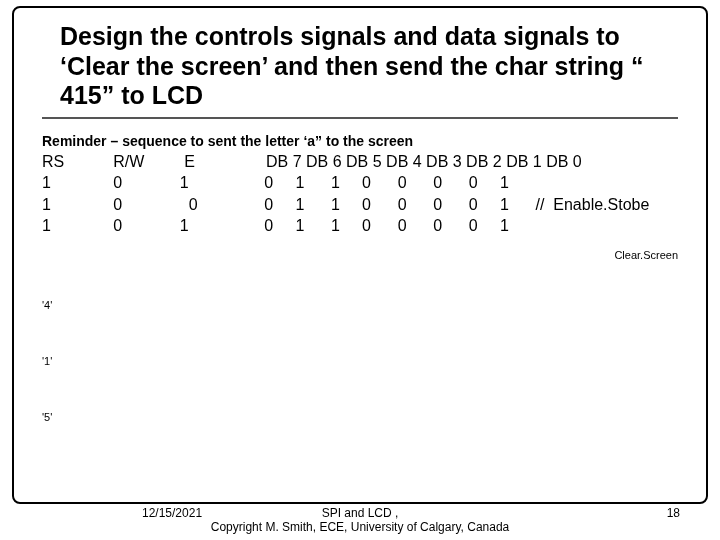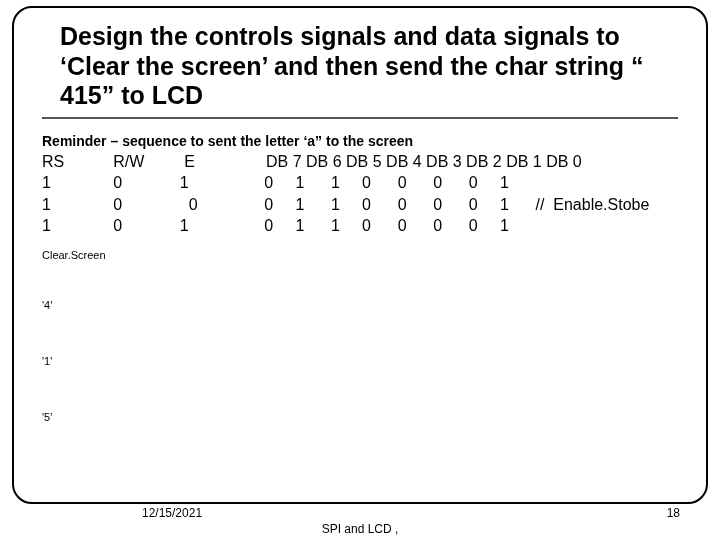--- a/index.html
+++ b/index.html
@@ -11,21 +11,21 @@
     position: relative;
     overflow: hidden;
   }
   .slide-frame {
     position: absolute;
     top: 6px;
     left: 12px;
     right: 12px;
     bottom: 36px;
     border: 2px solid #000;
-    border-radius: 20px;
+    border-radius: 8px;
     padding: 14px 28px 10px 28px;
   }
   .title {
     font-family: Arial, Helvetica, sans-serif;
     font-weight: 900;
     font-size: 25px;
     line-height: 1.18;
     color: #000;
     margin-left: 18px;
     margin-right: 18px;
@@ -50,42 +50,42 @@
     white-space: pre;
     line-height: 1.35;
     margin-bottom: 12px;
   }
   .label {
     font-family: Arial, sans-serif;
     font-size: 11px;
     color: #000;
     margin-bottom: 44px;
   }
-  .label.first { margin-top: 2px; margin-bottom: 38px; }
+  .label.first { margin-top: 2px; margin-bottom: 38px; text-align: right; }
   .label.last { margin-bottom: 0; }
   .footer {
     position: absolute;
     left: 0;
     right: 0;
     bottom: 4px;
     height: 30px;
     font-family: Arial, sans-serif;
     font-size: 12px;
     color: #000;
   }
   .footer .date {
     position: absolute;
     left: 142px;
     top: 0;
   }
   .footer .center {
     position: absolute;
     left: 0;
     right: 0;
-    top: 16px;
+    top: 0;
     text-align: center;
     line-height: 1.2;
   }
   .footer .pagenum {
     position: absolute;
     right: 40px;
     top: 0;
   }
 </style>
 </head>
@@ -105,15 +105,16 @@
   <div class="label first">Clear.Screen</div>
   <div class="label">'4'</div>
   <div class="label">'1'</div>
   <div class="label last">'5'</div>
 </div>
 
 <div class="footer">
   <div class="date">12/15/2021</div>
   <div class="center">
     <span>SPI and LCD                                    ,</span><br>
+    <span>Copyright M. Smith, ECE, University of Calgary, Canada</span>
   </div>
   <div class="pagenum">18</div>
 </div>
 
 </body></html>

